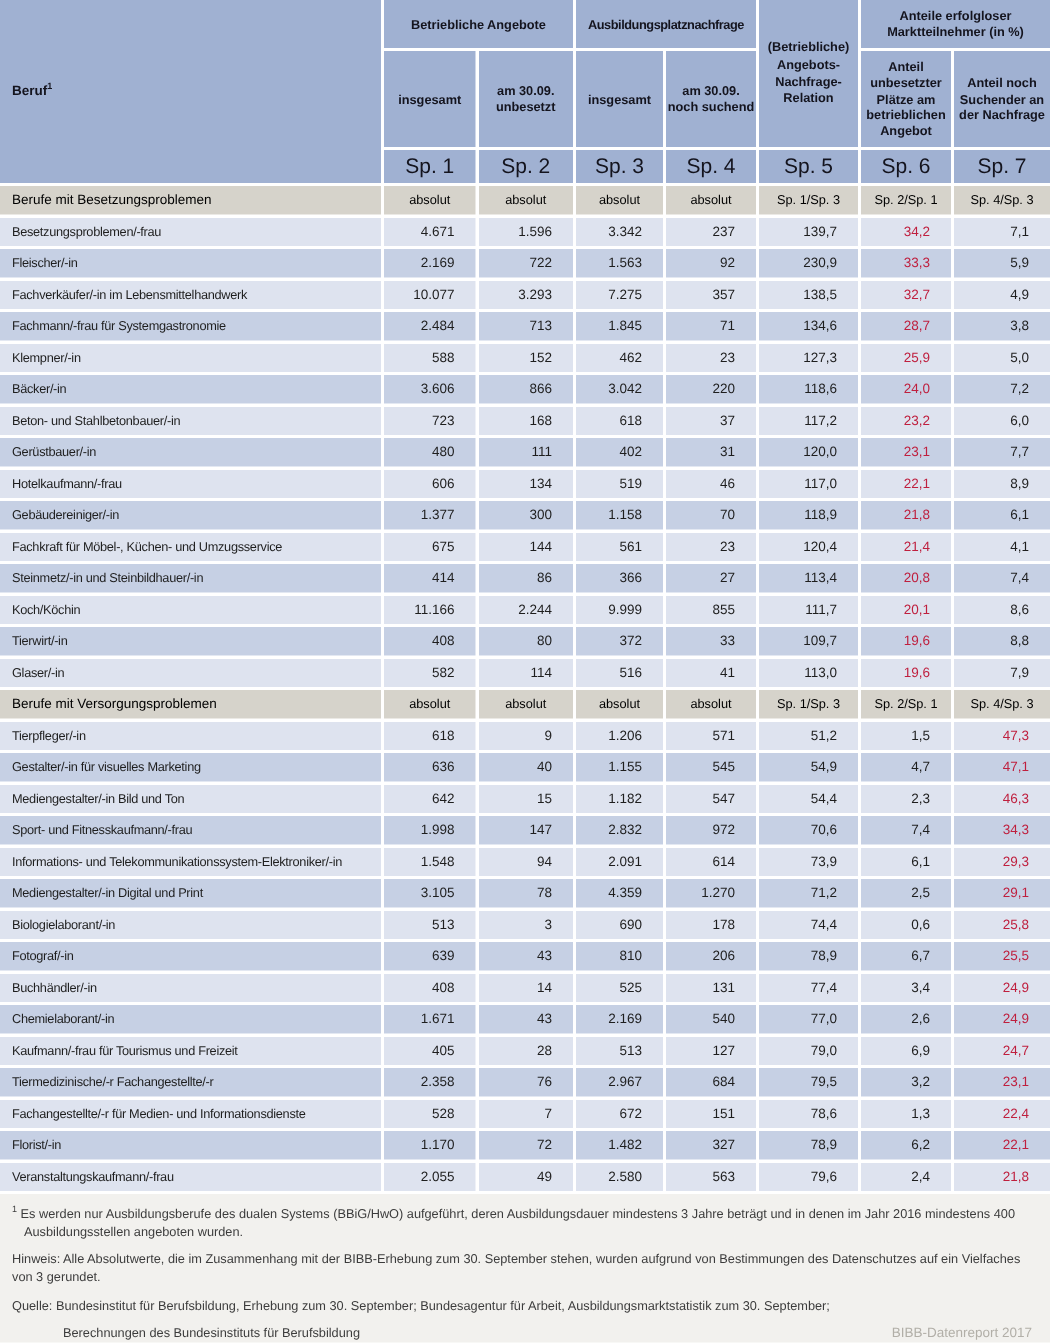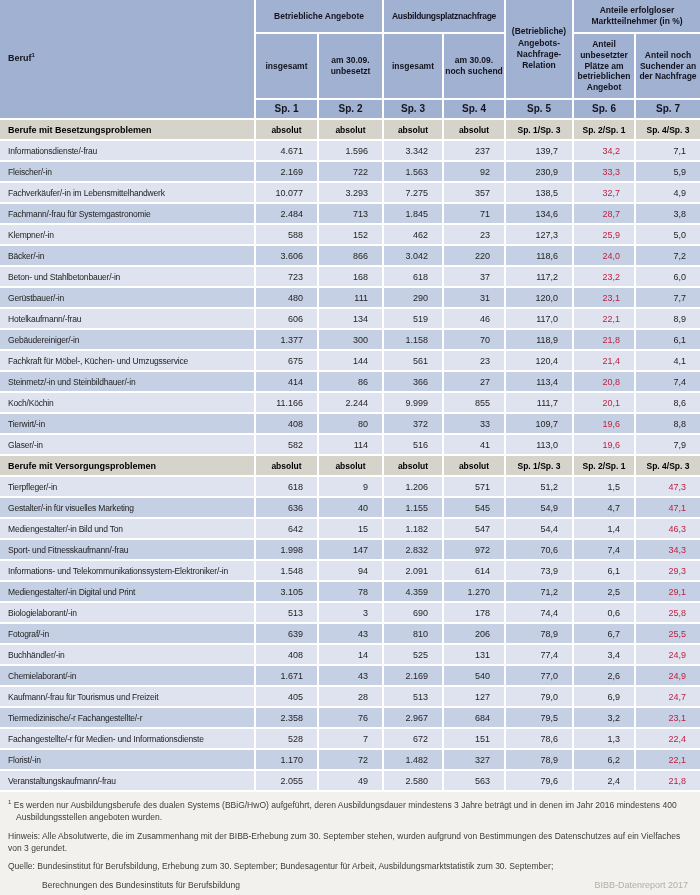--- a/index.html
+++ b/index.html
@@ -36,21 +36,21 @@
     line-height: 1.25;
   }
   th.beruf-head {
     text-align: left;
     padding-left: 8px;
     font-size: 9px;
     vertical-align: middle;
   }
   tr.band1 th { height: 33px; }
   tr.band2 th { height: 66px; }
-  tr.spband th { height: 20px; font-weight: bold; font-size: 10px; }
+  tr.spband th { height: 20px; font-weight: normal; font-size: 14px; }
   th.nowrap { white-space: nowrap; letter-spacing: -0.3px; }
   th.relation-head { line-height: 1.35; }
   sup.fnm { font-size: 6px; vertical-align: super; line-height: 0; }
 
   tbody td {
     font-size: 9px;
     color: #1e1e1e;
     height: 21px;
     padding: 1px 0;
     vertical-align: middle;
@@ -60,21 +60,21 @@
     padding-left: 8px;
     font-size: 8.5px;
     letter-spacing: -0.2px;
     white-space: nowrap;
   }
   td.num { text-align: right; padding-right: 14px; }
   tr.light td { background: #dee3ef; }
   tr.dark td  { background: #c6d0e4; }
   tr.section td {
     background: #d6d3cb;
-    font-weight: bold;
+    font-weight: normal;
     color: #000000;
     font-size: 8.5px;
     text-align: center;
     height: 21px;
   }
   tr.section td.beruf { text-align: left; font-size: 9px; letter-spacing: 0; }
   td.red { color: #bf1f3e; }
 
   .footnotes {
     padding: 7px 10px 0 8px;
@@ -146,21 +146,21 @@
       <td>absolut</td>
       <td>absolut</td>
       <td>absolut</td>
       <td>absolut</td>
       <td>Sp. 1/Sp. 3</td>
       <td>Sp. 2/Sp. 1</td>
       <td>Sp. 4/Sp. 3</td>
     </tr>
 
     <tr class="light">
-      <td class="beruf">Informationsdienste/-frau</td>
+      <td class="beruf">Besetzungsproblemen/-frau</td>
       <td class="num">4.671</td>
       <td class="num">1.596</td>
       <td class="num">3.342</td>
       <td class="num">237</td>
       <td class="num">139,7</td>
       <td class="num red">34,2</td>
       <td class="num">7,1</td>
     </tr>
 
     <tr class="dark">
@@ -226,21 +226,21 @@
       <td class="num">37</td>
       <td class="num">117,2</td>
       <td class="num red">23,2</td>
       <td class="num">6,0</td>
     </tr>
 
     <tr class="dark">
       <td class="beruf">Gerüstbauer/-in</td>
       <td class="num">480</td>
       <td class="num">111</td>
-      <td class="num">290</td>
+      <td class="num">402</td>
       <td class="num">31</td>
       <td class="num">120,0</td>
       <td class="num red">23,1</td>
       <td class="num">7,7</td>
     </tr>
 
     <tr class="light">
       <td class="beruf">Hotelkaufmann/-frau</td>
       <td class="num">606</td>
       <td class="num">134</td>
@@ -350,21 +350,21 @@
       <td class="num red">47,1</td>
     </tr>
 
     <tr class="light">
       <td class="beruf">Mediengestalter/-in Bild und Ton</td>
       <td class="num">642</td>
       <td class="num">15</td>
       <td class="num">1.182</td>
       <td class="num">547</td>
       <td class="num">54,4</td>
-      <td class="num">1,4</td>
+      <td class="num">2,3</td>
       <td class="num red">46,3</td>
     </tr>
 
     <tr class="dark">
       <td class="beruf">Sport- und Fitnesskaufmann/-frau</td>
       <td class="num">1.998</td>
       <td class="num">147</td>
       <td class="num">2.832</td>
       <td class="num">972</td>
       <td class="num">70,6</td>

